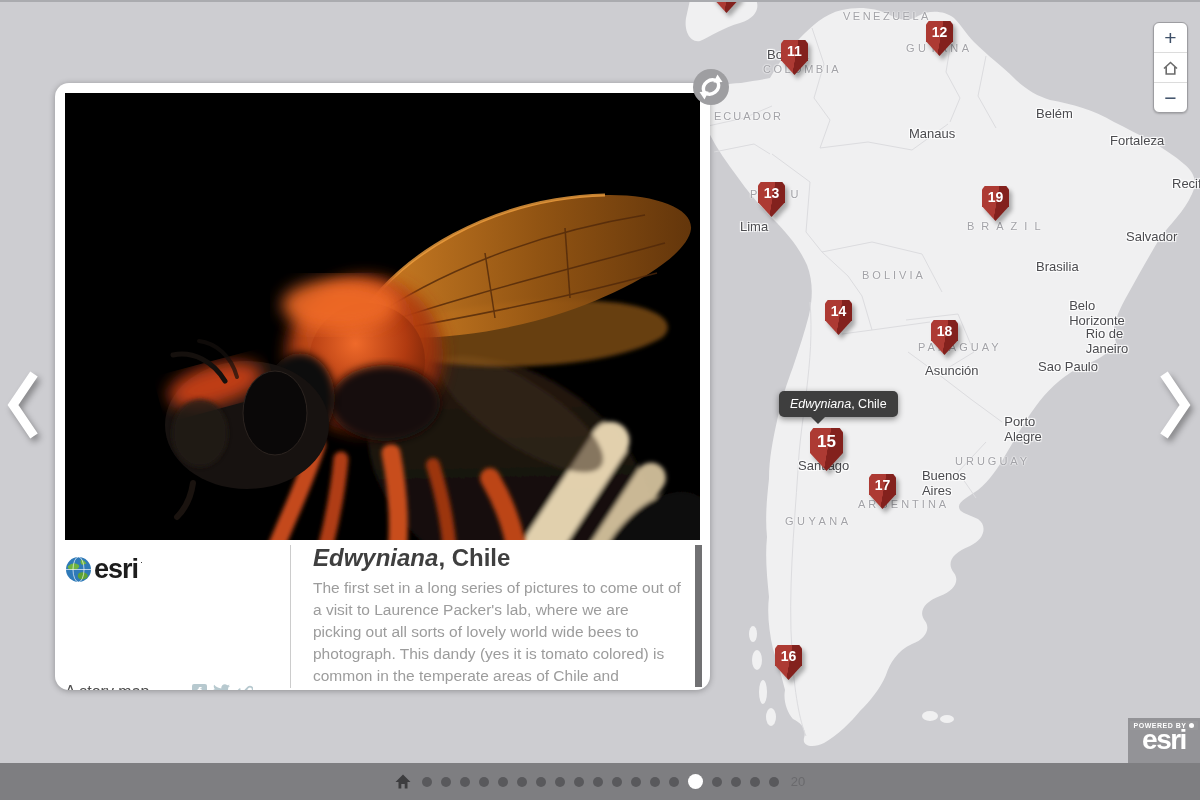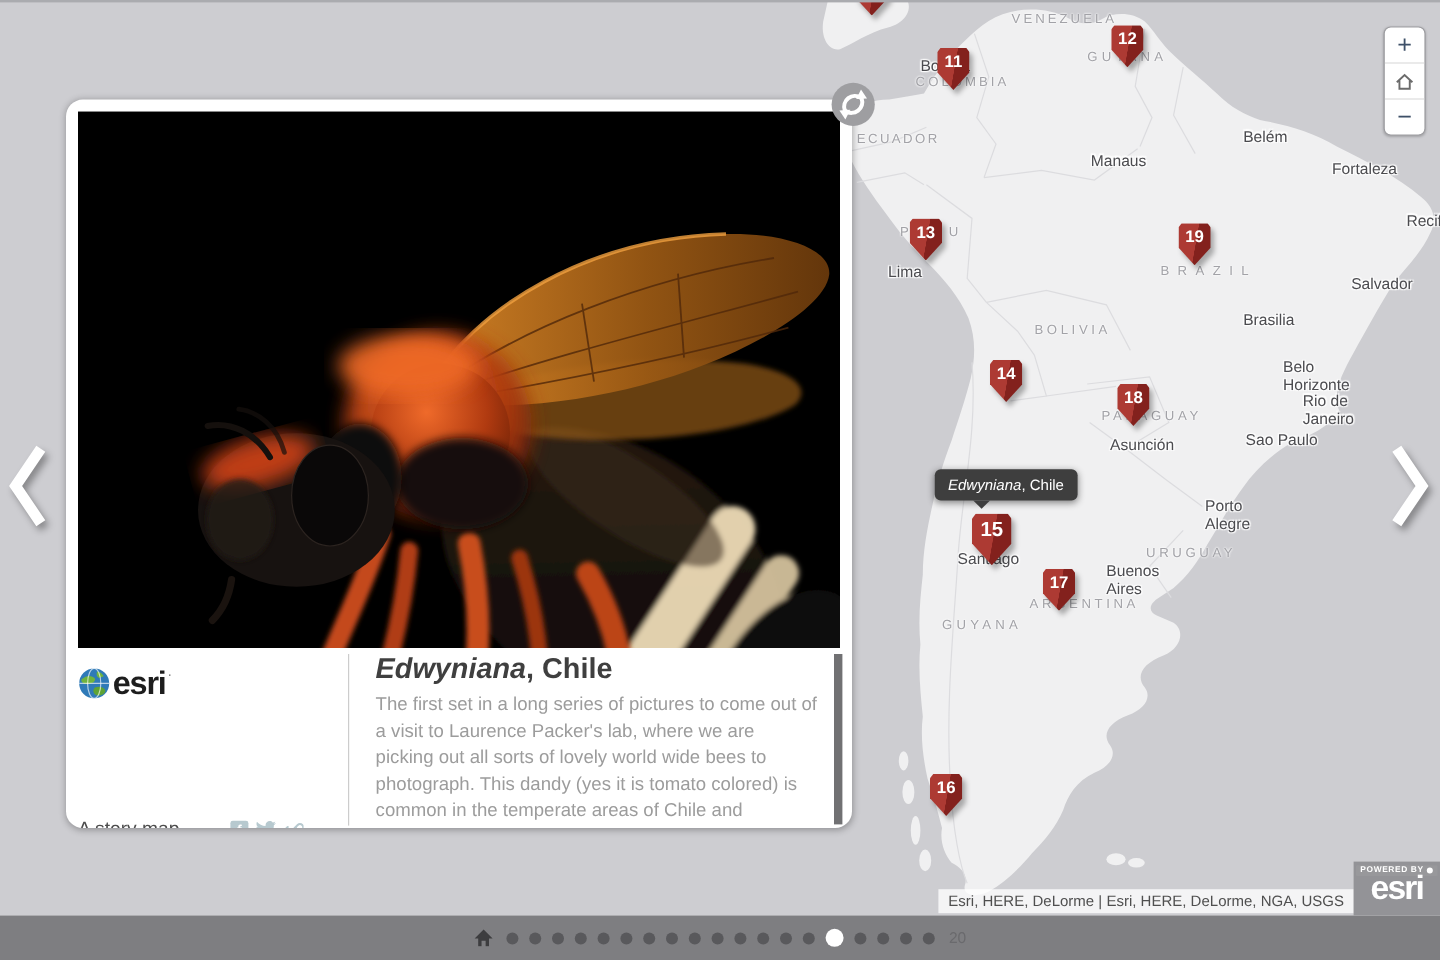--- a/index.html
+++ b/index.html
@@ -214,21 +214,20 @@
         <div class="pin-body">
           <span>19</span>
         </div>
       </div>
     </div>
 
   <div class="map-tooltip">
     <span class="it">Edwyniana</span><span>, Chile</span>
   </div>
 
-  <div class="attrib">Esri, HERE, DeLorme | Esri, HERE, DeLorme, NGA, USGS</div>
 
   <div class="powered">
     <div class="powered-top">
       <span>POWERED BY</span>
       <span class="powered-dot"></span>
     </div>
     <div class="powered-brand">esri</div>
   </div>
 </div>
 

